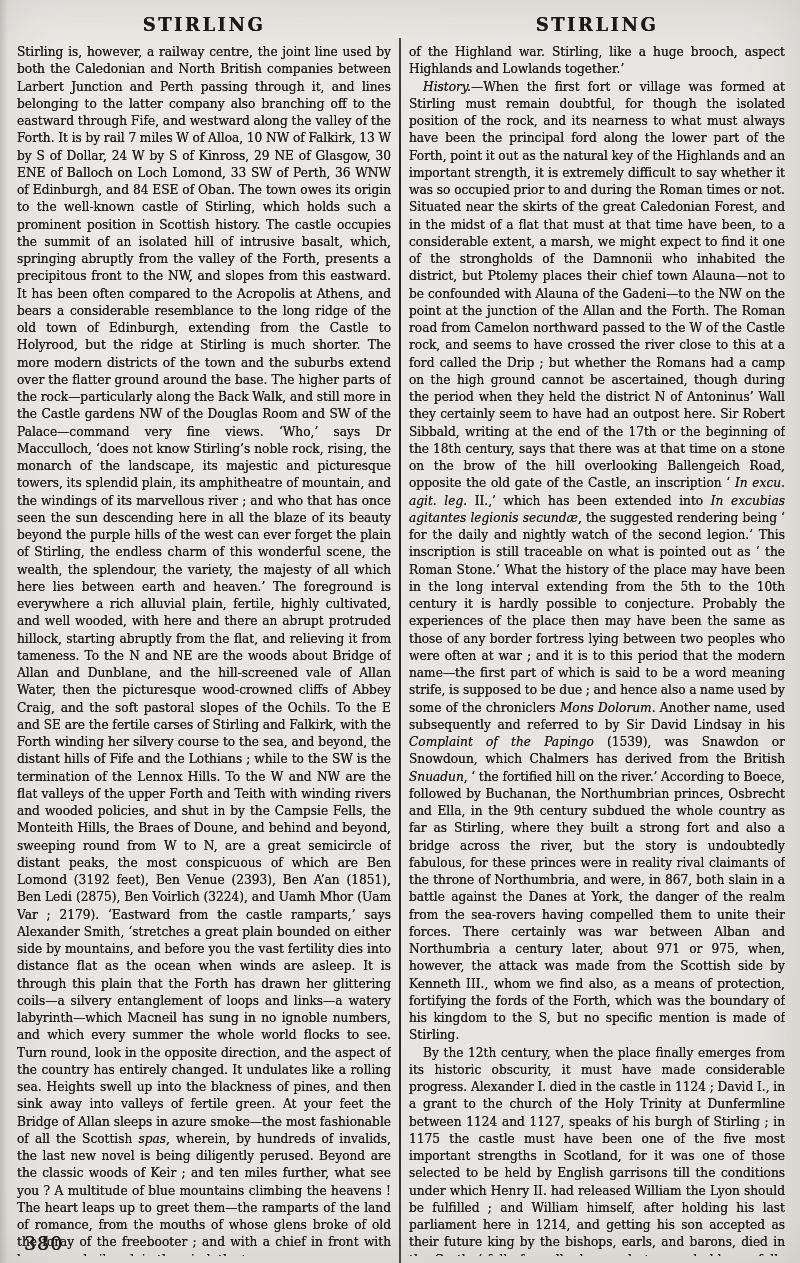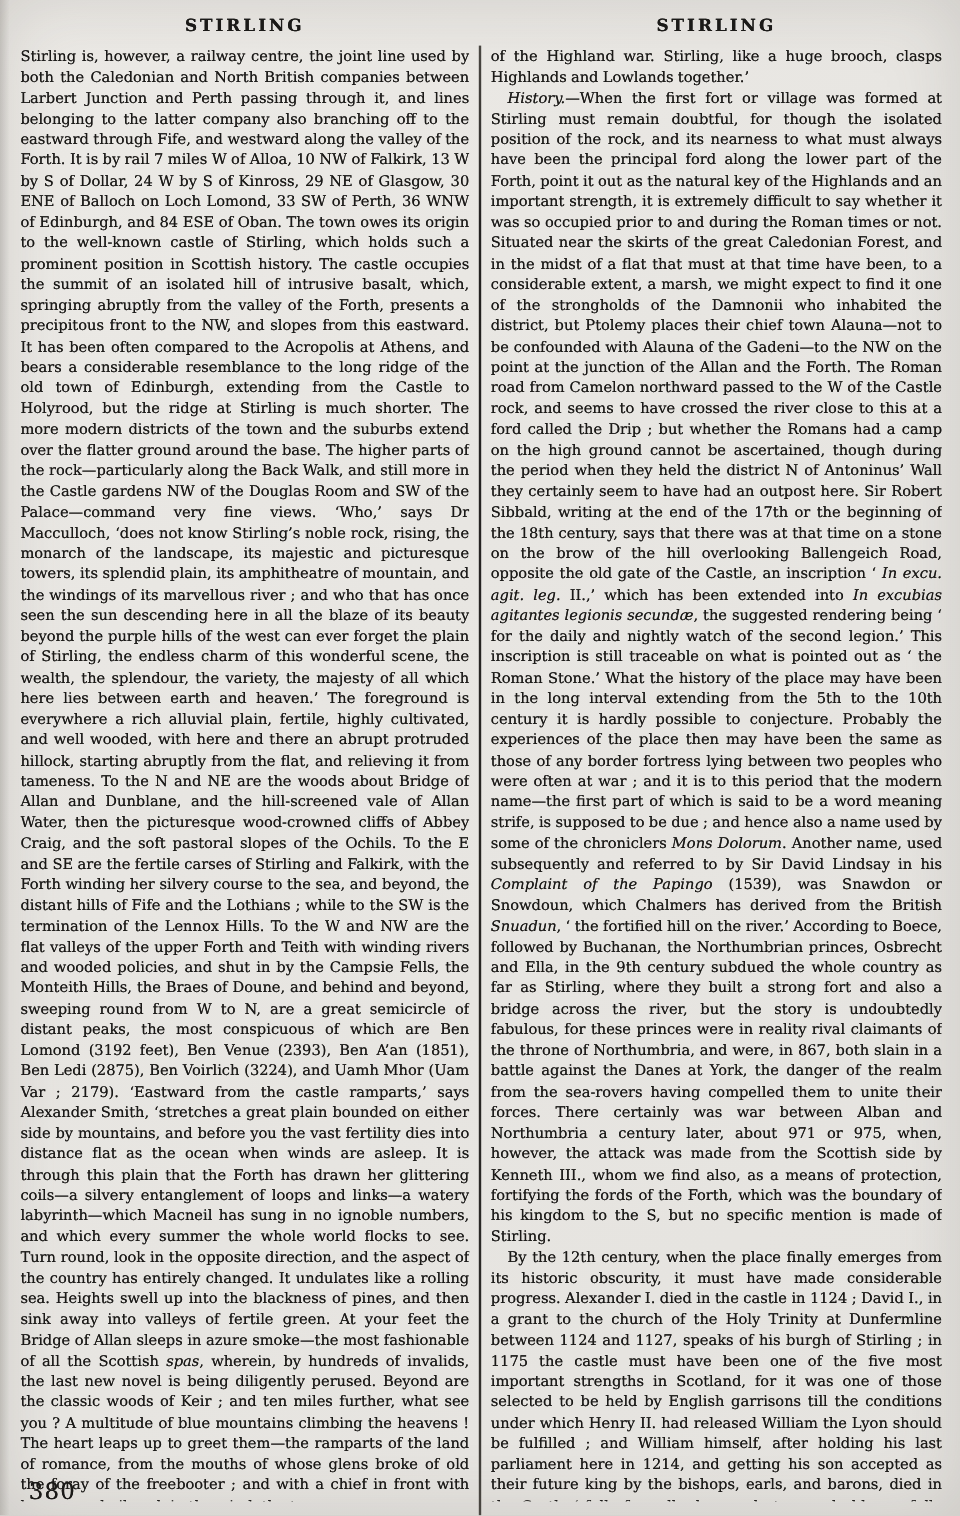--- a/index.html
+++ b/index.html
@@ -13,21 +13,21 @@
     height: 1263px;
     background: linear-gradient(135deg, #eceae6 0%, #e8e6e2 40%, #e5e3df 100%);
     overflow: hidden;
     font-family: "DejaVu Serif", "Liberation Serif", serif;
     color: #1b1a18;
     box-shadow: inset 0 0 60px rgba(90,85,75,0.18);
   }
   .running-head {
     text-align: center;
     font-weight: bold;
-    font-size: 14px;
+    font-size: 18px;
     letter-spacing: 2.5px;
     margin: 0 0 9px 0;
     text-shadow: 0 0 0.4px currentColor;
   }
   .col {
     position: absolute;
     top: 14px;
   }
   .col-left  { left: 17px;  width: 374px; }
   .col-right { left: 409px; width: 376px; }
@@ -78,20 +78,20 @@
     <div class="col-text">
         <p><span>Stirling is, however, a railway centre, the joint line used by both the Caledonian and North British companies between Larbert Junction and Perth passing through it, and lines belonging to the latter company also branching off to the eastward through Fife, and westward along the valley of the Forth.  It is by rail 7 miles W of Alloa, 10 NW of Falkirk, 13 W by S of Dollar, 24 W by S of Kinross, 29 NE of Glasgow, 30 ENE of Balloch on Loch Lomond, 33 SW of Perth, 36 WNW of Edinburgh, and 84 ESE of Oban.  The town owes its origin to the well-known castle of Stirling, which holds such a prominent position in Scottish history.  The castle occupies the summit of an isolated hill of intrusive basalt, which, springing abruptly from the valley of the Forth, presents a precipitous front to the NW, and slopes from this eastward.  It has been often compared to the Acropolis at Athens, and bears a considerable resemblance to the long ridge of the old town of Edinburgh, extending from the Castle to Holyrood, but the ridge at Stirling is much shorter.  The more modern districts of the town and the suburbs extend over the flatter ground around the base.  The higher parts of the rock—particularly along the Back Walk, and still more in the Castle gardens NW of the Douglas Room and SW of the Palace—command very fine views.  ‘Who,’ says Dr Macculloch, ‘does not know Stirling’s noble rock, rising, the monarch of the landscape, its majestic and picturesque towers, its splendid plain, its amphitheatre of mountain, and the windings of its marvellous river ; and who that has once seen the sun descending here in all the blaze of its beauty beyond the purple hills of the west can ever forget the plain of Stirling, the endless charm of this wonderful scene, the wealth, the splendour, the variety, the majesty of all which here lies between earth and heaven.’  The foreground is everywhere a rich alluvial plain, fertile, highly cultivated, and well wooded, with here and there an abrupt protruded hillock, starting abruptly from the flat, and relieving it from tameness.  To the N and NE are the woods about Bridge of Allan and Dunblane, and the hill-screened vale of Allan Water, then the picturesque wood-crowned cliffs of Abbey Craig, and the soft pastoral slopes of the Ochils.  To the E and SE are the fertile carses of Stirling and Falkirk, with the Forth winding her silvery course to the sea, and beyond, the distant hills of Fife and the Lothians ; while to the SW is the termination of the Lennox Hills.  To the W and NW are the flat valleys of the upper Forth and Teith with winding rivers and wooded policies, and shut in by the Campsie Fells, the Monteith Hills, the Braes of Doune, and behind and beyond, sweeping round from W to N, are a great semicircle of distant peaks, the most conspicuous of which are Ben Lomond (3192 feet), Ben Venue (2393), Ben A’an (1851), Ben Ledi (2875), Ben Voirlich (3224), and Uamh Mhor (Uam Var ; 2179).  ‘Eastward from the castle ramparts,’ says Alexander Smith, ‘stretches a great plain bounded on either side by mountains, and before you the vast fertility dies into distance flat as the ocean when winds are asleep.  It is through this plain that the Forth has drawn her glittering coils—a silvery entanglement of loops and links—a watery labyrinth—which Macneil has sung in no ignoble numbers, and which every summer the whole world flocks to see.  Turn round, look in the opposite direction, and the aspect of the country has entirely changed.  It undulates like a rolling sea.  Heights swell up into the blackness of pines, and then sink away into valleys of fertile green.  At your feet the Bridge of Allan sleeps in azure smoke—the most fashionable of all the Scottish </span><i>spas</i><span>, wherein, by hundreds of invalids, the last new novel is being diligently perused.  Beyond are the classic woods of Keir ; and ten miles further, what see you ?  A multitude of blue mountains climbing the heavens !  The heart leaps up to greet them—the ramparts of the land of romance, from the mouths of whose glens broke of old the foray of the freebooter ; and with a chief in front with banner and pibroch in the wind, the terror</span></p>
       </div>
   </div>
 
   <div class="divider"></div>
 
   <div class="col col-right">
     <div class="running-head">STIRLING</div>
     <div class="col-text">
-        <p><span>of the Highland war.  Stirling, like a huge brooch, clasps Highlands and Lowlands together.’</span></p>
+        <p><span>of the Highland war.  Stirling, like a huge brooch, aspect Highlands and Lowlands together.’</span></p>
         <p class="indent"><i>History.</i><span>—When the first fort or village was formed at Stirling must remain doubtful, for though the isolated position of the rock, and its nearness to what must always have been the principal ford along the lower part of the Forth, point it out as the natural key of the Highlands and an important strength, it is extremely difficult to say whether it was so occupied prior to and during the Roman times or not.  Situated near the skirts of the great Caledonian Forest, and in the midst of a flat that must at that time have been, to a considerable extent, a marsh, we might expect to find it one of the strongholds of the Damnonii who inhabited the district, but Ptolemy places their chief town Alauna—not to be confounded with Alauna of the Gadeni—to the NW on the point at the junction of the Allan and the Forth.  The Roman road from Camelon northward passed to the W of the Castle rock, and seems to have crossed the river close to this at a ford called the Drip ; but whether the Romans had a camp on the high ground cannot be ascertained, though during the period when they held the district N of Antoninus’ Wall they certainly seem to have had an outpost here.  Sir Robert Sibbald, writing at the end of the 17th or the beginning of the 18th century, says that there was at that time on a stone on the brow of the hill overlooking Ballengeich Road, opposite the old gate of the Castle, an inscription ‘ </span><i>In excu. agit. leg.</i><span> II.,’ which has been extended into </span><i>In excubias agitantes legionis secundæ</i><span>, the suggested rendering being ‘ for the daily and nightly watch of the second legion.’  This inscription is still traceable on what is pointed out as ‘ the Roman Stone.’  What the history of the place may have been in the long interval extending from the 5th to the 10th century it is hardly possible to conjecture.  Probably the experiences of the place then may have been the same as those of any border fortress lying between two peoples who were often at war ; and it is to this period that the modern name—the first part of which is said to be a word meaning strife, is supposed to be due ; and hence also a name used by some of the chroniclers </span><i>Mons Dolorum</i><span>.  Another name, used subsequently and referred to by Sir David Lindsay in his </span><i>Complaint of the Papingo</i><span> (1539), was Snawdon or Snowdoun, which Chalmers has derived from the British </span><i>Snuadun</i><span>, ‘ the fortified hill on the river.’  According to Boece, followed by Buchanan, the Northumbrian princes, Osbrecht and Ella, in the 9th century subdued the whole country as far as Stirling, where they built a strong fort and also a bridge across the river, but the story is undoubtedly fabulous, for these princes were in reality rival claimants of the throne of Northumbria, and were, in 867, both slain in a battle against the Danes at York, the danger of the realm from the sea-rovers having compelled them to unite their forces.  There certainly was war between Alban and Northumbria a century later, about 971 or 975, when, however, the attack was made from the Scottish side by Kenneth III., whom we find also, as a means of protection, fortifying the fords of the Forth, which was the boundary of his kingdom to the S, but no specific mention is made of Stirling.</span></p>
         <p class="indent"><span>By the 12th century, when the place finally emerges from its historic obscurity, it must have made considerable progress.  Alexander I. died in the castle in 1124 ; David I., in a grant to the church of the Holy Trinity at Dunfermline between 1124 and 1127, speaks of his burgh of Stirling ; in 1175 the castle must have been one of the five most important strengths in Scotland, for it was one of those selected to be held by English garrisons till the conditions under which Henry II. had released William the Lyon should be fulfilled ; and William himself, after holding his last parliament here in 1214, and getting his son accepted as their future king by the bishops, earls, and barons, died in the Castle ‘ full of goodly days and at a good old age, fully armed with thorough devoutness, a clear shrift, true charity, the viaticum of Christ’s body, and the rest</span></p>
       </div>
   </div>
 
   <div class="page-number">380</div>
 </div>
 
 </body></html>

